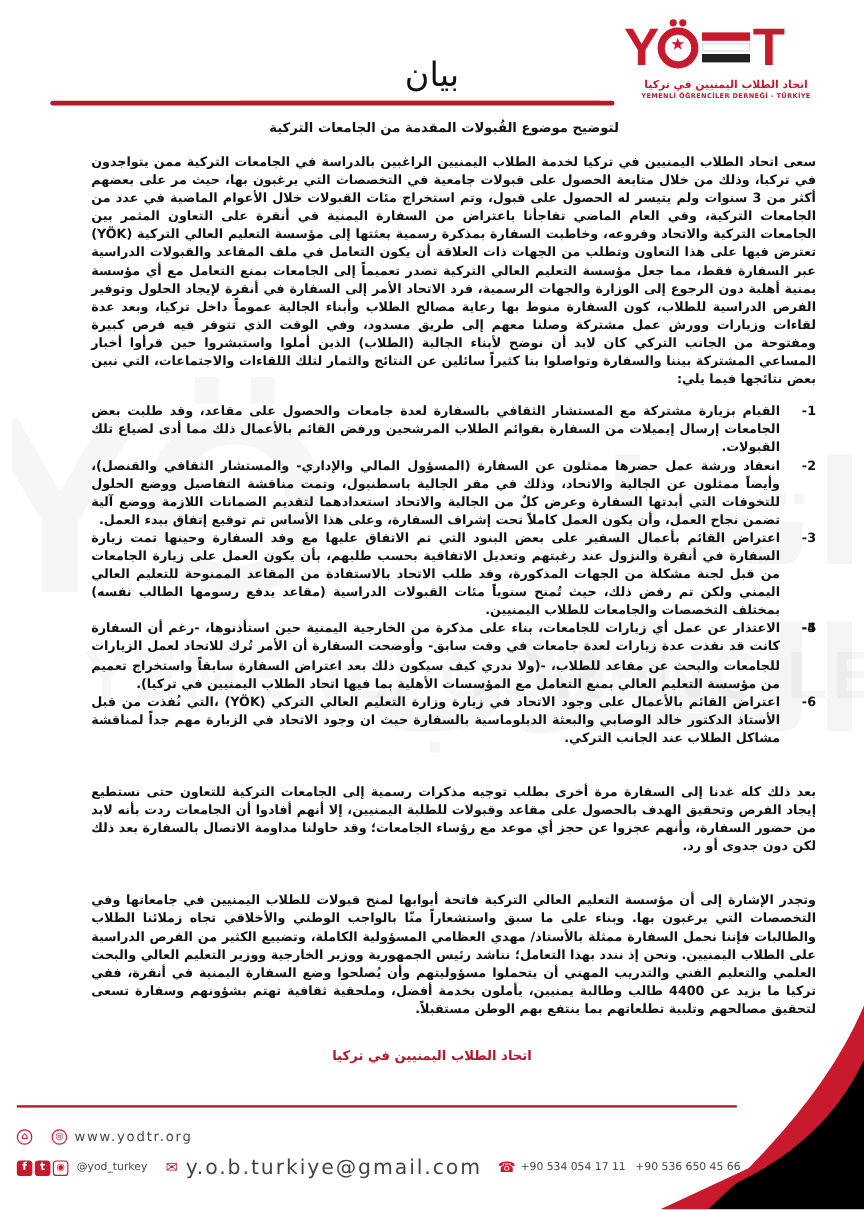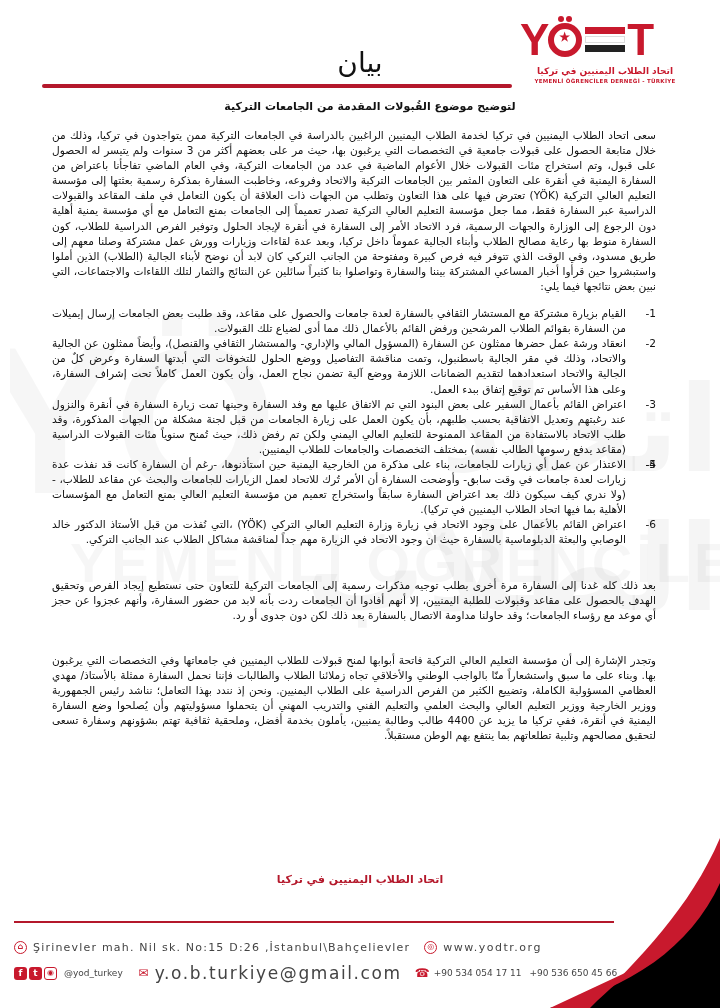--- a/index.html
+++ b/index.html
@@ -62,22 +62,22 @@
   .title-rule {
     position: absolute; left: 200px; top: 84px; width: 300px; height: 3px; background: #b4182b; z-index: 2;
   }
   .subtitle {
     position: absolute; left: 190px; top: 100px; width: 360px; text-align: center; font-size: 11px;
     font-weight: 700; direction: rtl; color: #111; z-index: 2;
   }
 
   
   .content {
-    position: absolute; left: 52px; top: 128px; width: 604px; direction: rtl; text-align: justify;
-    font-size: 10.6px; line-height: 15.1px; font-weight: 400; color: #111; z-index: 2;
+    position: absolute; left: 76px; top: 128px; width: 604px; direction: rtl; text-align: justify;
+    font-size: 10.6px; line-height: 15.1px; font-weight: 700; color: #111; z-index: 2;
   }
   .intro { margin-bottom: 12px; }
   .list { list-style: none; }
   .list li { position: relative; padding-right: 30px; margin-bottom: 0; }
   .list .num {
     position: absolute; right: 0; top: 0; width: 24px; text-align: right; direction: ltr; unicode-bidi: plaintext;
   }
   .para { margin-top: 30px; }
   .sign {
     position: absolute; left: 220px; top: 872px; width: 280px; text-align: center; direction: rtl; z-index: 2;
@@ -154,21 +154,20 @@
 
 <div class="sign">
   <div class="org">اتحاد الطلاب اليمنيين في تركيا</div>
 </div>
 
 <div class="footer-rule"></div>
 
 <div class="footer">
   <div class="f-row">
     <span class="f-ico round">⌂</span>
-    <span style="margin-left:4px" class="f-mono">Şirinevler mah. Nil sk. No:15 D:26 ,İstanbul\Bahçelievler</span>
     <span class="f-gap"></span>
     <span class="f-ico round">◎</span>
     <span style="margin-left:4px;letter-spacing:1.5px">www.yodtr.org</span>
   </div>
   <div class="f-row">
     <span class="f-ico">f</span>
     <span class="f-ico">t</span>
     <span class="f-ico round" style="border-radius:3px">◉</span>
     <span class="f-small" style="margin-left:5px">@yod_turkey</span>
     <span class="f-gap"></span>

